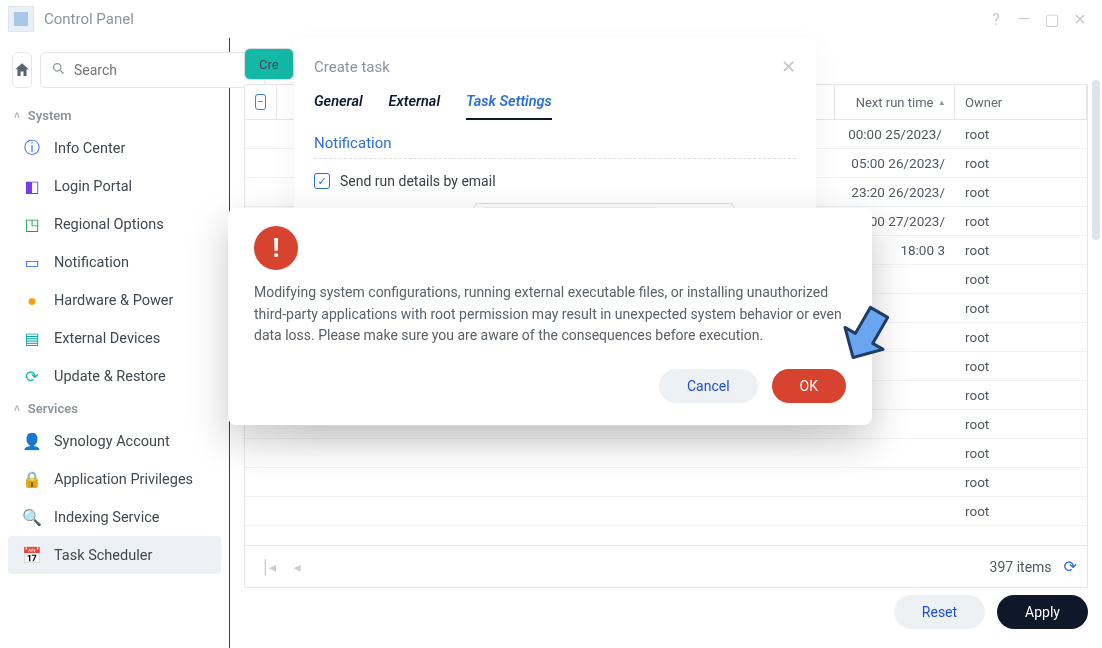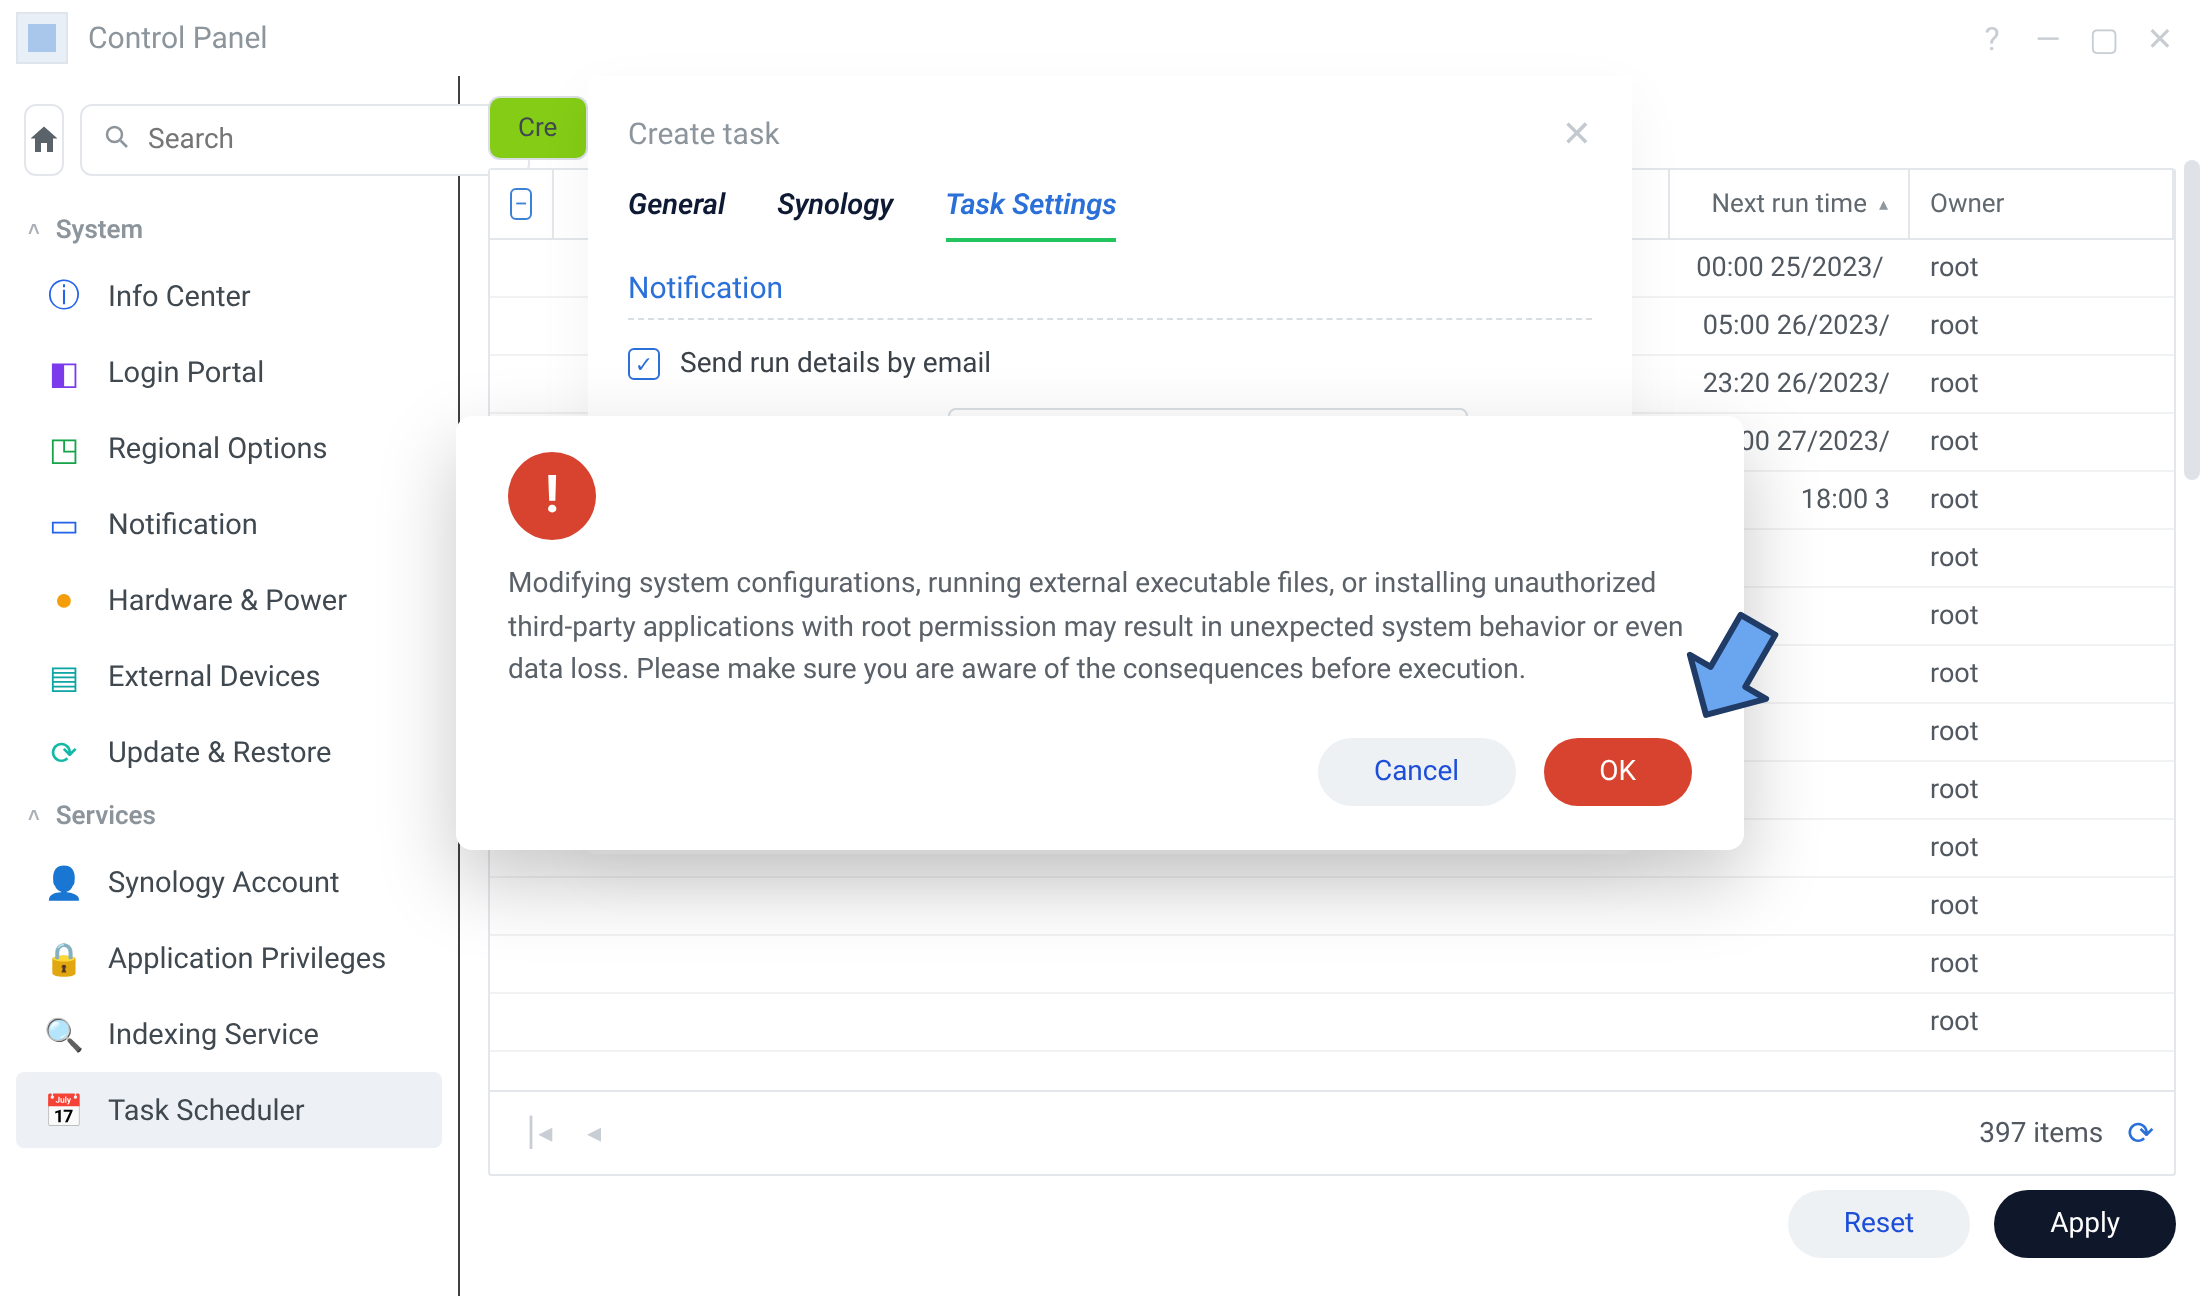--- a/index.html
+++ b/index.html
@@ -21,21 +21,21 @@
   
   .cat { display:flex; align-items:center; color:#8c949c; font-weight:600; font-size:13px; padding:6px 10px 6px 6px; cursor:pointer;}
   .cat .chev { margin-right:8px; font-size:10px; color:#aab0b7;}
   .nav-item { display:flex; align-items:center; gap:12px; padding:9px 10px 9px 14px; color:#404850; cursor:pointer; border-radius:4px; font-size:14.5px;}
   .nav-item.active { background:#edf1f5;}
   .nav-item .ic { width:20px; height:20px; display:flex; align-items:center; justify-content:center; font-size:16px;}
   
   .main { flex:1; position:relative; padding: 10px 14px 12px 14px; display:flex; flex-direction:column;}
   .toolbar { display:flex; gap:8px; }
   .btn { height:32px; border:1px solid #d9dee3; border-radius:6px; background:#fff; padding:0 14px; display:inline-flex; align-items:center; color:#414850; cursor:pointer; font-size:13px;}
-  .btn.gray { background:#84cc16; }
+  .btn.gray { background:#14b8a6; }
   
   .table-wrap { flex:1; border:1px solid #e3e7eb; border-top:none; margin-top:4px; display:flex; flex-direction:column; overflow:hidden; border-radius:2px;}
   .thead { display:flex; background:#fff; border-top:1px solid #e3e7eb; border-bottom:1px solid #e3e7eb; height:36px; align-items:center; color:#606870; font-size:13px;}
   .th { padding:0 10px; border-right:1px solid #e3e7eb; height:100%; display:flex; align-items:center; gap:4px;}
   .thead .sort::after { content:"▴"; font-size:9px; color:#90979d; margin-left:2px;}
   .tbody { flex:1; overflow:hidden; position:relative;}
   .row { display:flex; height:29px; align-items:center; border-bottom:1px solid #f0f2f4; font-size:13.5px; color:#515860;}
   .td { padding:0 10px; }
   .checkbox-col { width:32px; display:flex; justify-content:center;}
   .col-run { width:120px;}
@@ -56,21 +56,21 @@
   
   .vscroll { position:absolute; right:2px; top:42px; width:8px; height:430px; background:transparent;}
   .vscroll .thumb { width:8px; height:160px; background:#dfe3e7; border-radius:4px;}
 
   
   .modal { position:absolute; left:294px; top:38px; width:522px; background:#fff; box-shadow:0 10px 30px rgba(0,0,0,0.05); border-radius:4px; padding-bottom:16px;}
   .modal-header { display:flex; align-items:center; padding:18px 20px 0 20px; color:#8c949c; font-size:15px;}
   .modal-header .x { margin-left:auto; font-size:18px; color:#c3c9cf; cursor:pointer;}
   .tabs { display:flex; gap:26px; padding:16px 20px 6px 20px;font-style:italic;}
   .tab { font-size:14.5px; font-weight:600; color:#0e1a34; padding-bottom:8px; cursor:pointer;}
-  .tab.active { color:#2b6fd8; border-bottom:2px solid #22c55e;text-align:right;}
+  .tab.active { color:#2b6fd8; border-bottom:2px solid #0f172a;text-align:right;}
   .section-title { color:#2b6fd8; font-size:15px; padding:8px 20px 0 20px;}
   .dashed { border-bottom:1px dashed #d8dde2; margin:6px 20px 10px 20px;}
   .field-row { display:flex; align-items:center; padding:4px 20px;}
   .cb { width:16px; height:16px; border:1px solid #2b6fd8; border-radius:3px; margin-right:10px; display:flex; align-items:center; justify-content:center; color:#2b6fd8; font-size:11px;}
   .field-label { width:160px; padding-left:26px; color:#595f66;}
   .email-chip-wrap { border:1px solid #d9dee3; border-radius:4px; padding:3px 6px; display:flex; align-items:center; min-width:260px;}
   .chip { background:#eff2f5; border-radius:4px; padding:3px 8px; display:flex; align-items:center; gap:6px; color:#6a7178; font-size:13px;}
   .chip .cx { color:#aab0b7; font-size:12px; cursor:pointer;}
   
   .script-box { margin:10px 20px 0 20px; border:1px solid #d9dee3; border-radius:4px; height:110px; padding:8px 10px; color:#595f66; font-size:13.5px; position:relative;}
@@ -309,21 +309,21 @@
   </div>
 </div>
 
 <div class="modal">
   <div class="modal-header">
     <span>Create task</span>
     <span class="x">✕</span>
   </div>
   <div class="tabs">
     <div class="tab"><span>General</span></div>
-    <div class="tab"><span>Synology</span></div>
+    <div class="tab"><span>External</span></div>
     <div class="tab active"><span>Task Settings</span></div>
   </div>
   <div class="section-title">Notification</div>
   <div class="dashed"></div>
   <div class="field-row">
     <span class="cb">✓</span>
     <span>Send run details by email</span>
   </div>
   <div class="field-row" style="margin-top:6px;">
     <span class="field-label">Email:</span>

